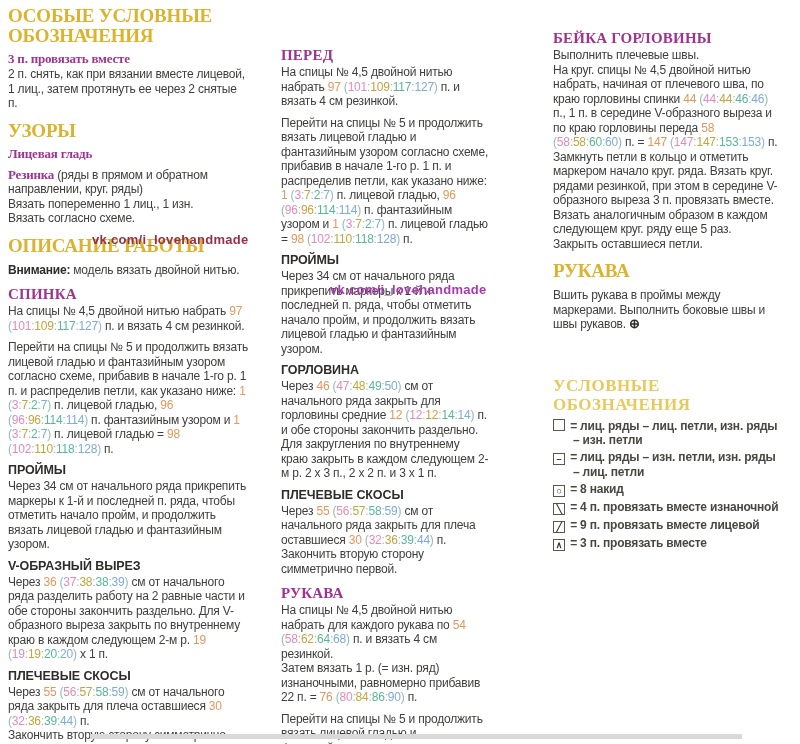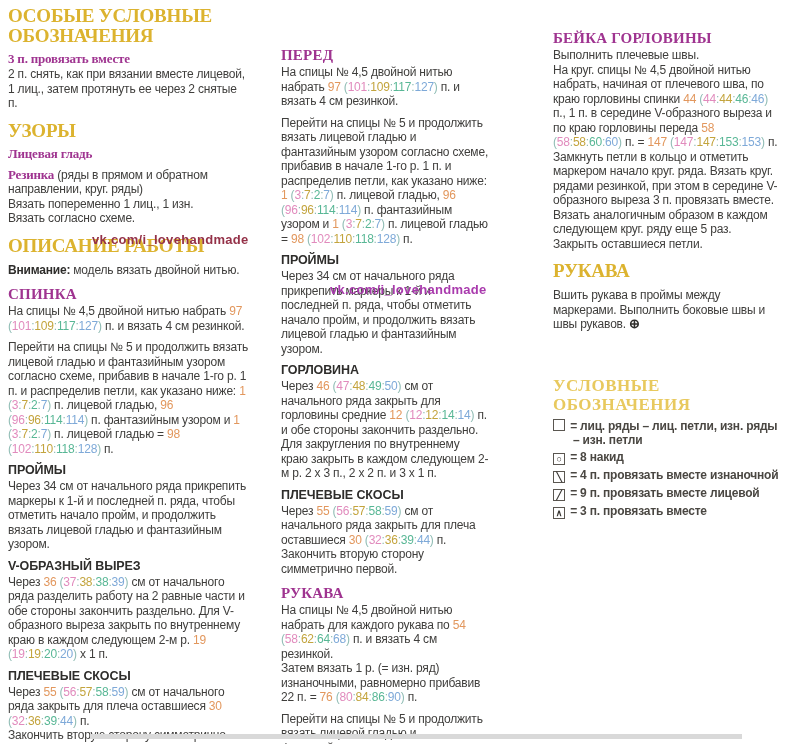--- a/index.html
+++ b/index.html
@@ -83,20 +83,21 @@
     </div>
   <div class="col col-right" id="col-2">
       <div class="h2">БЕЙКА ГОРЛОВИНЫ</div>
       <div class="para">Выполнить плечевые швы.<br>На круг. спицы № 4,5 двойной нитью набрать, начиная от плечевого шва, по краю горловины спинки <span><span class="num n0">44</span><span class="punct"> (</span><span class="num n1">44</span><span class="punct">:</span><span class="num n2">44</span><span class="punct">:</span><span class="num n3">46</span><span class="punct">:</span><span class="num n4">46</span><span class="punct">)</span></span> п., 1 п. в середине V-образного выреза и по краю горловины переда <span><span class="num n0">58</span><span class="punct"> (</span><span class="num n1">58</span><span class="punct">:</span><span class="num n2">58</span><span class="punct">:</span><span class="num n3">60</span><span class="punct">:</span><span class="num n4">60</span><span class="punct">)</span></span> п. = <span><span class="num n0">147</span><span class="punct"> (</span><span class="num n1">147</span><span class="punct">:</span><span class="num n2">147</span><span class="punct">:</span><span class="num n3">153</span><span class="punct">:</span><span class="num n4">153</span><span class="punct">)</span></span> п. Замкнуть петли в кольцо и отметить маркером начало круг. ряда. Вязать круг. рядами резинкой, при этом в середине V-образного выреза 3 п. провязать вместе.<br>Вязать аналогичным образом в каждом следующем круг. ряду еще 5 раз. Закрыть оставшиеся петли.</div>
       <div class="h1">РУКАВА</div>
       <div class="para gap">Вшить рукава в проймы между маркерами. Выполнить боковые швы и швы рукавов. <span class="endmark">⊕</span></div>
       <div class="h1b">УСЛОВНЫЕ
 ОБОЗНАЧЕНИЯ</div>
       <div class="legend">
         <div class="legend-item"><span class="sym"></span><span> = лиц. ряды – лиц. петли, изн. ряды – изн. петли</span></div>
+        <div class="legend-item"><span class="sym">–</span><span> = лиц. ряды – изн. петли, изн. ряды – лиц. петли</span></div>
         <div class="legend-item"><span class="sym">○</span><span> = 8 накид</span></div>
         <div class="legend-item"><span class="sym">╲</span><span> = 4 п. провязать вместе изнаночной</span></div>
         <div class="legend-item"><span class="sym">╱</span><span> = 9 п. провязать вместе лицевой</span></div>
         <div class="legend-item"><span class="sym">∧</span><span> = 3 п. провязать вместе</span></div>
       </div>
     </div>
   <div class="watermark wm1">vk.com/i_lovehandmade</div>
   <div class="watermark wm2">vk.com/i_lovehandmade</div>
   <div class="bottom-bar"></div>
 </div>

